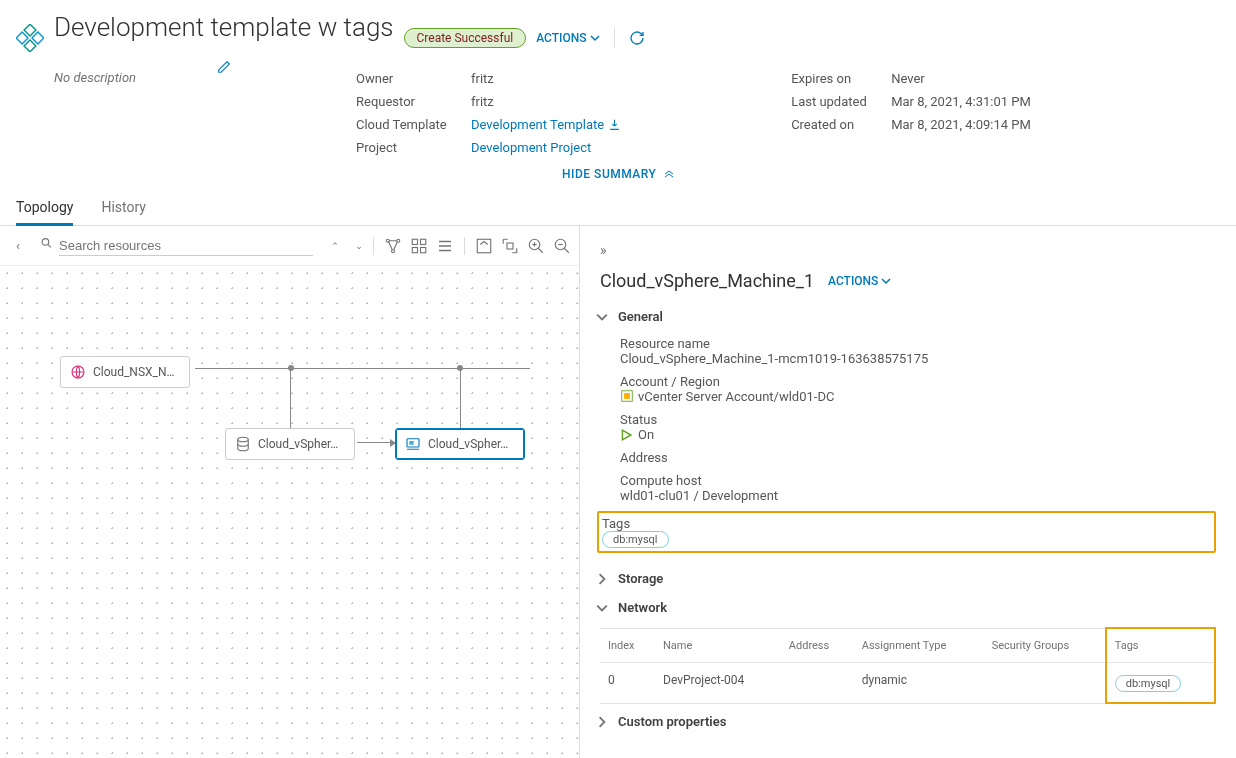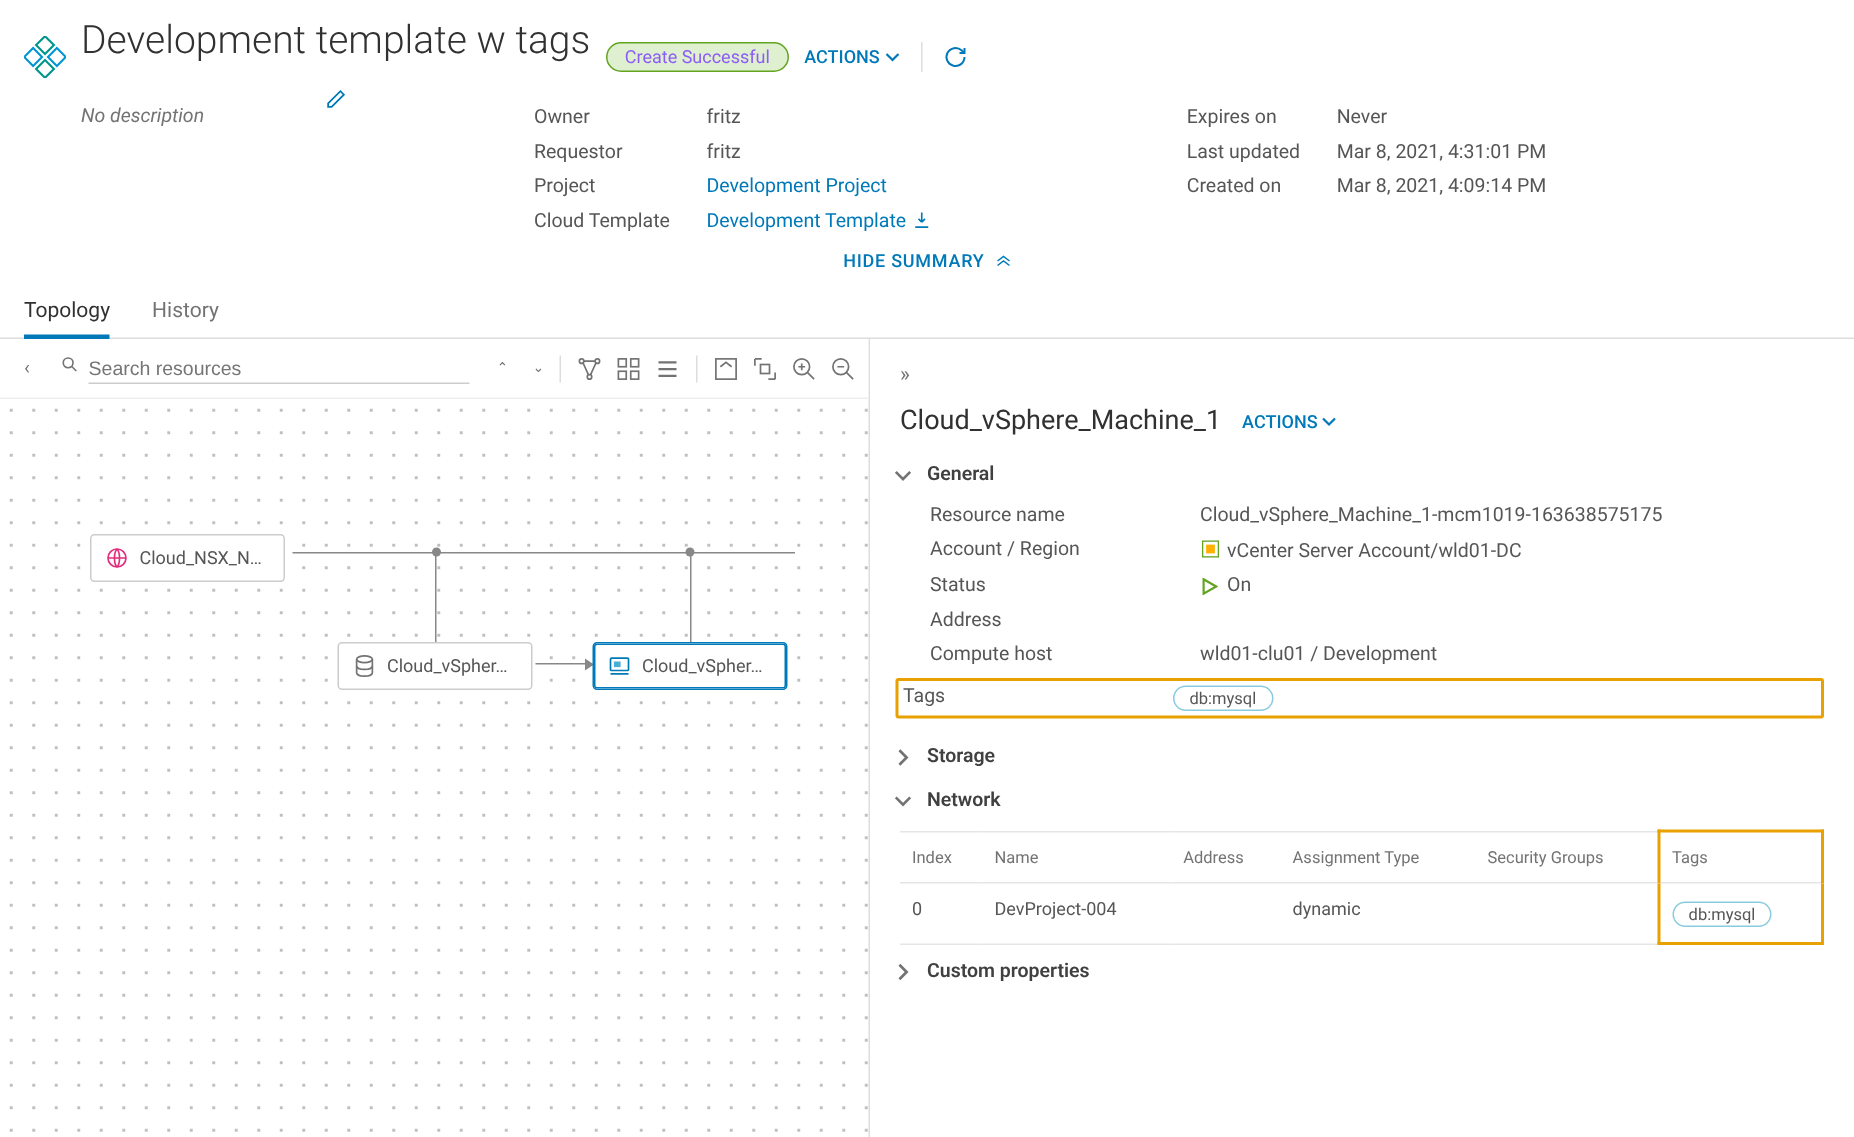--- a/index.html
+++ b/index.html
@@ -26,21 +26,21 @@
     color: #313131;
     display: flex;
     align-items: center;
     gap: 8px;
     flex-direction: column;
   }
   .header .edit-icon { width:14px; height:14px; color:#0079b8; cursor:pointer; }
   .header .status-badge {
     border: 1px solid #62a420;
     background: #dff0d0;
-    color: #8b5cf6;
+    color: #7f1d1d;
     border-radius: 12px;
     padding: 2px 12px;
     font-size: 12px;
     font-weight: 400;
   }
   .header .actions-link { color:#0079b8; font-size:12px; font-weight:500; cursor:pointer; display:flex; align-items:center; gap:3px; }
   .header .vsep { width:1px; height:20px; background:#ddd; margin:0 4px;}
   .header .refresh-icon { color:#0079b8; width:16px;height:16px;cursor:pointer; }
   .app-icon { width:28px; height:28px; }
 
@@ -159,21 +159,21 @@
   .canvas-scroll .thumb-left{position:absolute;left:2px;top:2px;width:14px;height:12px;text-align:center;color:#888;font-size:10px;}
   .canvas-scroll .thumb-right{position:absolute;right:2px;top:2px;width:14px;height:12px;text-align:center;color:#888;font-size:10px;}
 
   
   .details { flex:1; padding: 16px 20px; overflow-y:auto;}
   .details .expander{ color:#737373; font-size:14px; margin-bottom:12px; cursor:pointer;}
   .details h2{ font-size:18px; font-weight:400; margin:0 0 18px 0; display:flex; align-items:center; gap:14px;}
   .details h2 .actions-link{ color:#0079b8; font-size:12px; font-weight:500; cursor:pointer; display:flex; align-items:center; gap:3px;}
   .section-head{ display:flex; align-items:center; gap:10px; font-weight:600; font-size:13px; color:#404040; margin:10px 0 12px -4px; cursor:pointer;}
   .section-head .caret{ width:12px;height:12px; color:#737373;}
-  .kv{ display:flex; margin:8px 0 8px 20px; font-size:13px;}
+  .kv{ display:flex; margin:8px 0 8px 20px; font-size:13px;flex-direction:column;}
   .kv .k{ width:180px; color:#565656;}
   .kv .v{ color:#565656;}
   .kv .v.on{ display:flex; align-items:center; gap:6px;}
   .tag-pill{
     display:inline-block;
     border:1px solid #89cbdf;
     border-radius:10px;
     padding:1px 10px;
     font-size:11px;
     color:#565656;
@@ -249,28 +249,28 @@
   <div class="col col-left">
     <div class="row">
         <span class="label">Owner</span>
         <span class="value">fritz</span>
       </div>
     <div class="row">
         <span class="label">Requestor</span>
         <span class="value">fritz</span>
       </div>
     <div class="row">
-        <span class="label">Project</span>
-        <span class="link">Development Project</span>
-      </div>
-    <div class="row">
         <span class="label">Cloud Template</span>
         <span class="link"><span>Development Template</span><svg class="download-icon" viewBox="0 0 24 24" fill="none" stroke="currentColor" stroke-width="2">
             <path d="M12 3v12m0 0l-4-4m4 4l4-4M4 21h16"></path>
           </svg></span>
+      </div>
+    <div class="row">
+        <span class="label">Project</span>
+        <span class="link">Development Project</span>
       </div>
   </div>
   <div class="col col-right">
     <div class="row">
         <span class="label">Expires on</span>
         <span class="value">Never</span>
       </div>
     <div class="row">
         <span class="label">Last updated</span>
         <span class="value">Mar 8, 2021, 4:31:01 PM</span>

